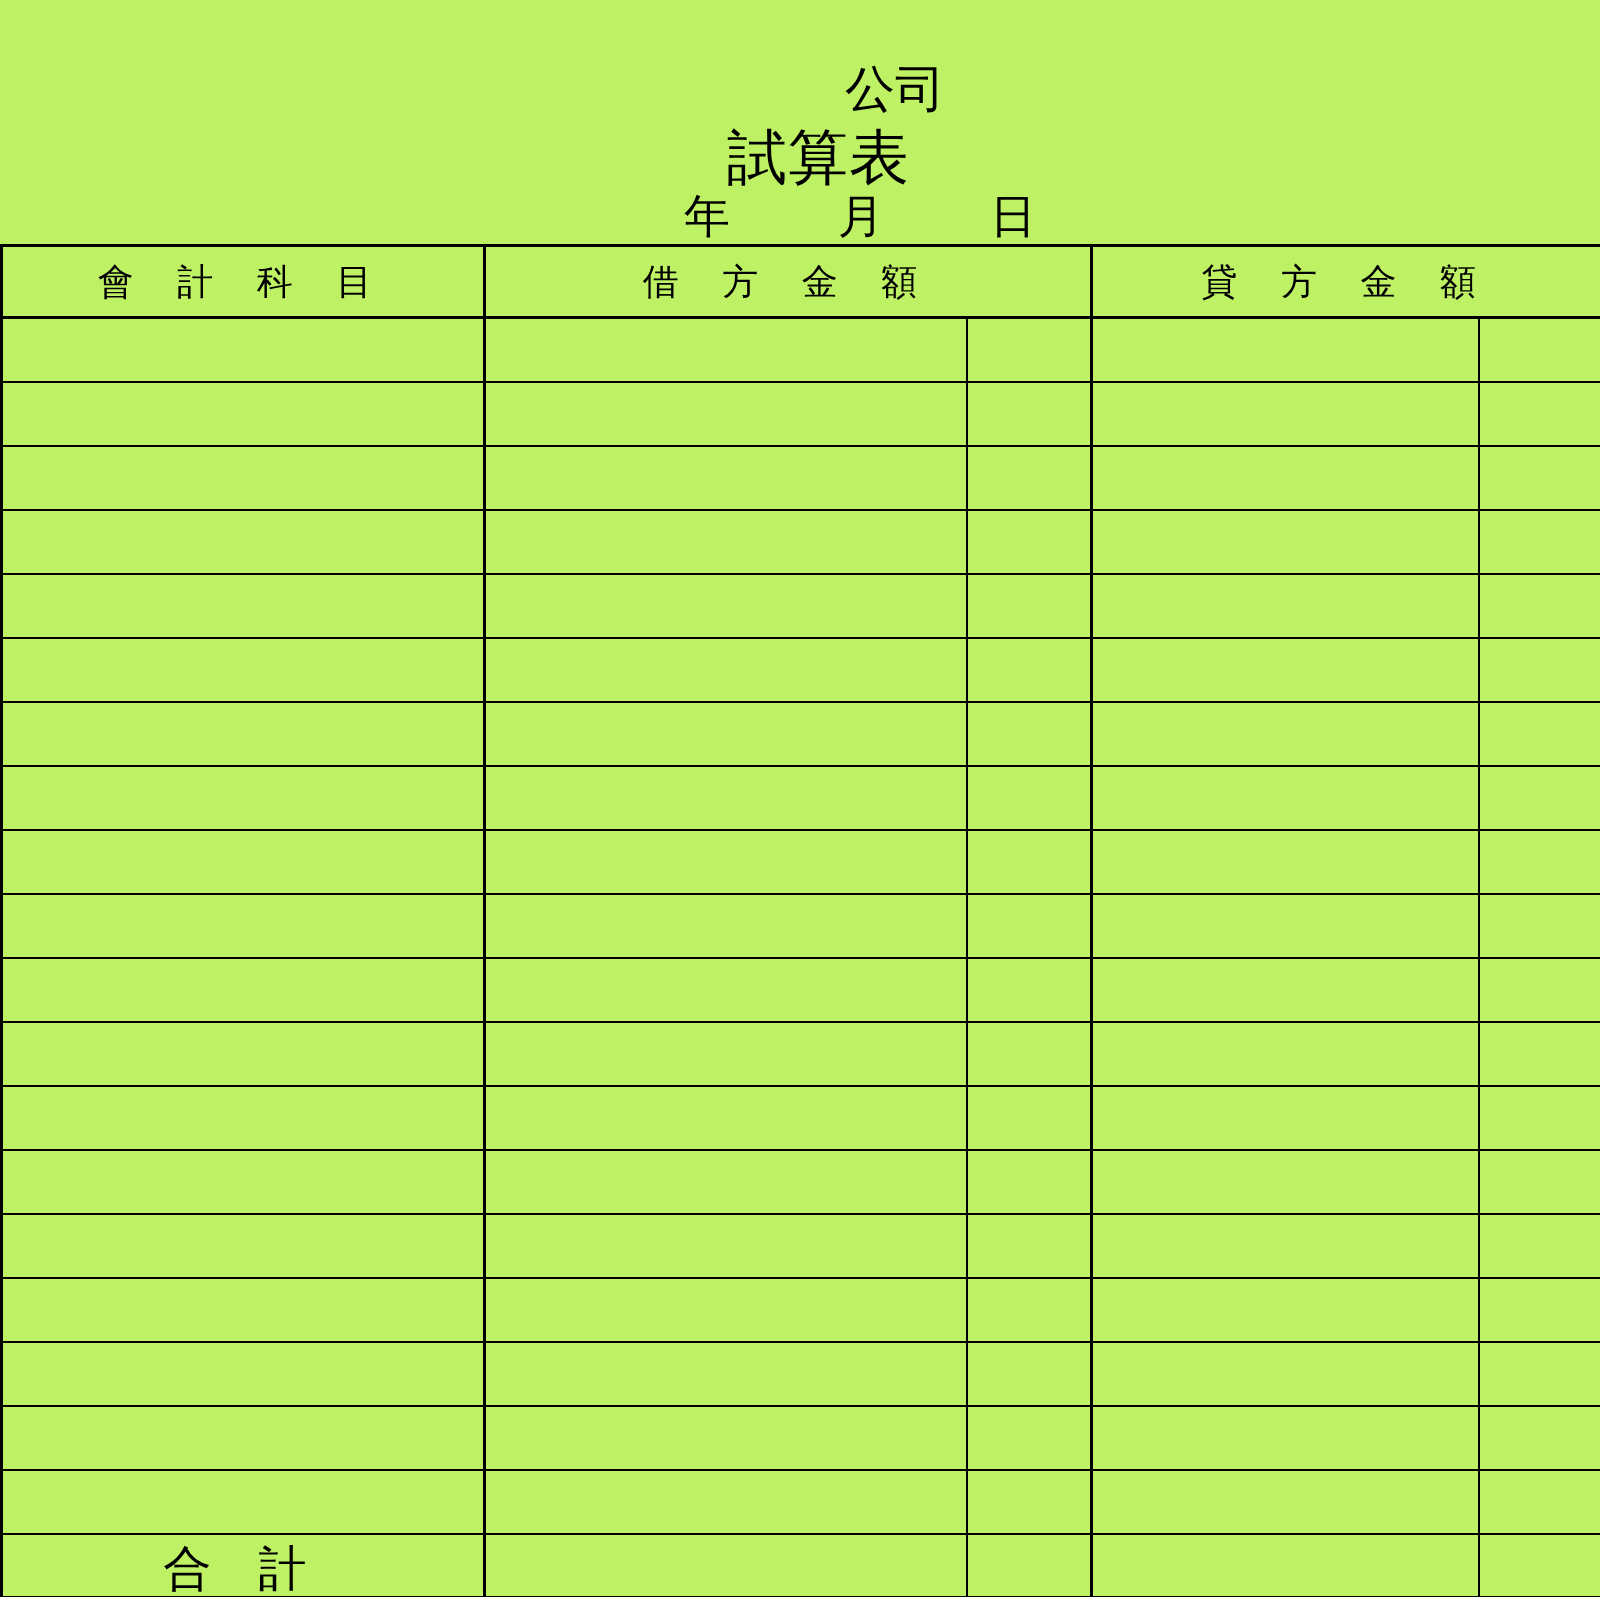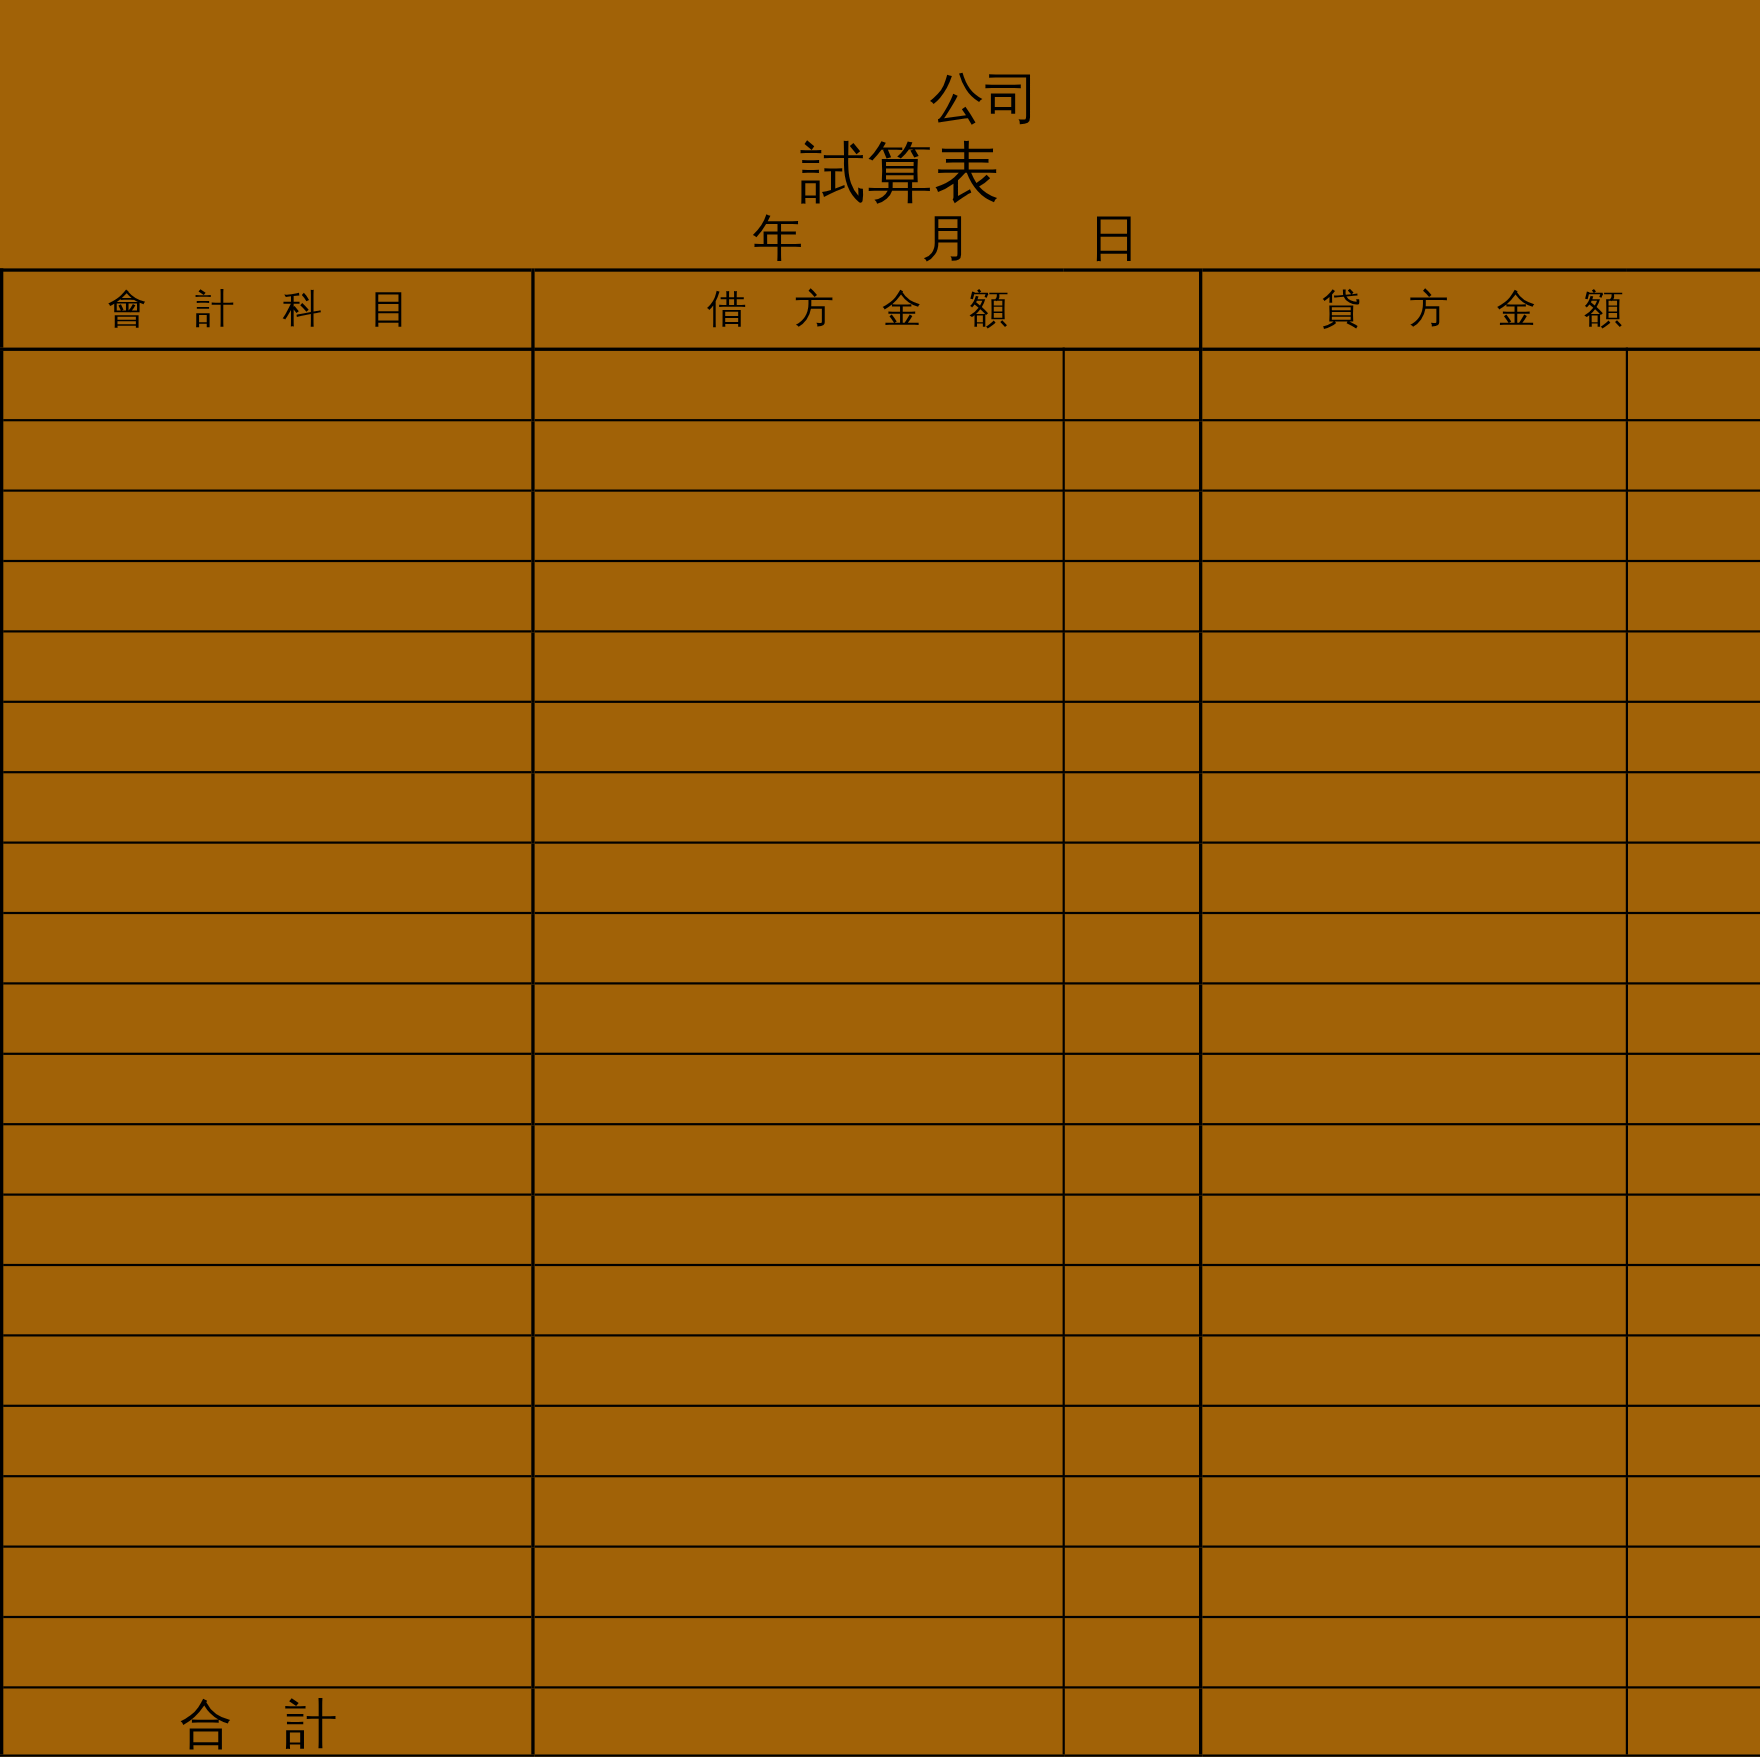--- a/index.html
+++ b/index.html
@@ -1,21 +1,21 @@
 <!DOCTYPE html>
 <html><head>
 <meta charset="utf-8">
 <style>
   html, body { margin: 0; padding: 0; }
   body {
     width: 1600px; height: 1597px; overflow: hidden;
     background: #ffffff; color: #000000;
     font-family: "DejaVu Serif", "Liberation Serif", serif;
   }
-  .sheet { position: relative; width: 1600px; height: 1597px; overflow: hidden; background: #a16207; }
+  .sheet { position: relative; width: 1600px; height: 1597px; overflow: hidden; background: #bef264; }
 
   
   .title-abs { position: absolute; line-height: 1; white-space: nowrap; color: #000; }
   .company-line   { left: 845px; top: 64px;  font-size: 50px; }
   .form-title-line{ left: 727px; top: 127px; font-size: 60px; letter-spacing: 1px; }
   .date-year      { left: 684px; top: 193px; font-size: 46px; }
   .date-month     { left: 838px; top: 193px; font-size: 46px; }
   .date-day       { left: 990px; top: 193px; font-size: 46px; }
 
   
@@ -32,21 +32,21 @@
     overflow: hidden;
   }
   .tb thead tr { height: 72px; }
   .tb thead th {
     font-weight: normal; font-size: 36px; letter-spacing: 16px;
     text-align: center; line-height: 1;
     border-bottom: 3px solid #000;
   }
   .tb tbody tr { height: 64px; }
   .tb tfoot tr { height: 64px; }
-  .tb tfoot td { border-bottom: 6px solid #000000; }
+  .tb tfoot td { border-bottom: 4px solid #000000; }
   .total-label-cell {
     font-size: 48px; letter-spacing: 16px; text-align: center;
     line-height: 1; padding-top: 6px !important;
   }
   
   .col-a { border-right-width: 3px !important; }
   .col-d { border-left-width: 3px !important; }
   .col-e { border-right: 0 !important; }     
   .hdr-debit  { border-right-width: 3px !important; }
   .hdr-credit { border-right: 0 !important; }

